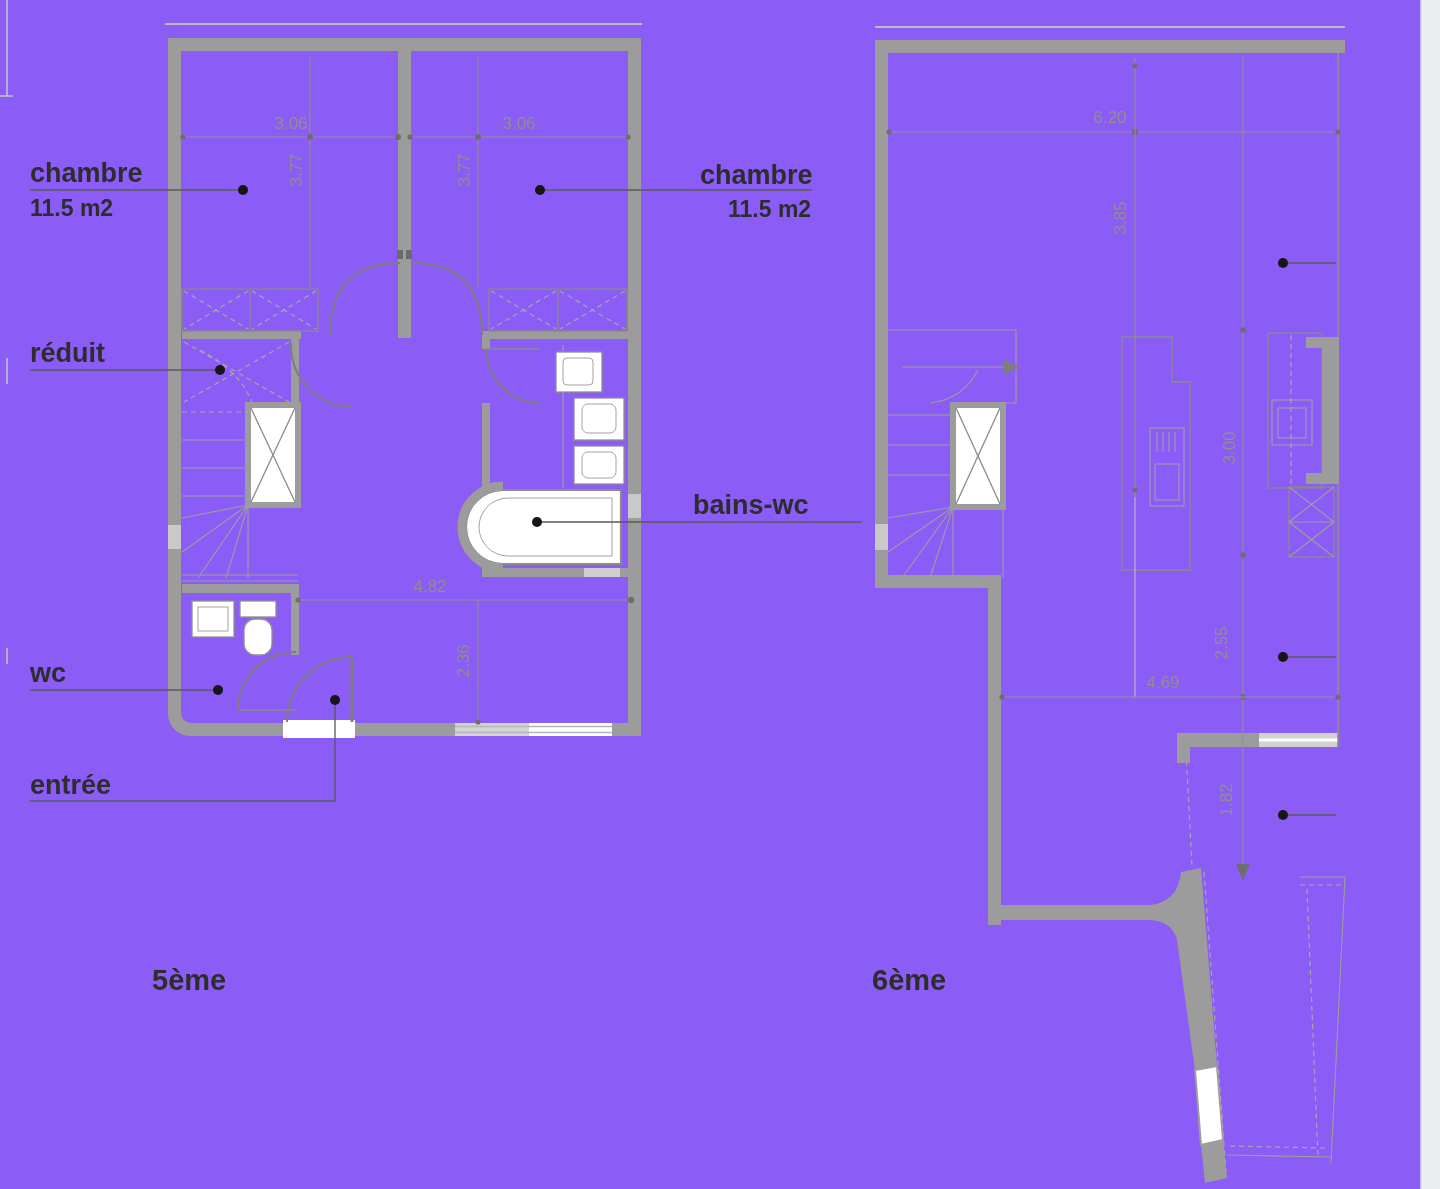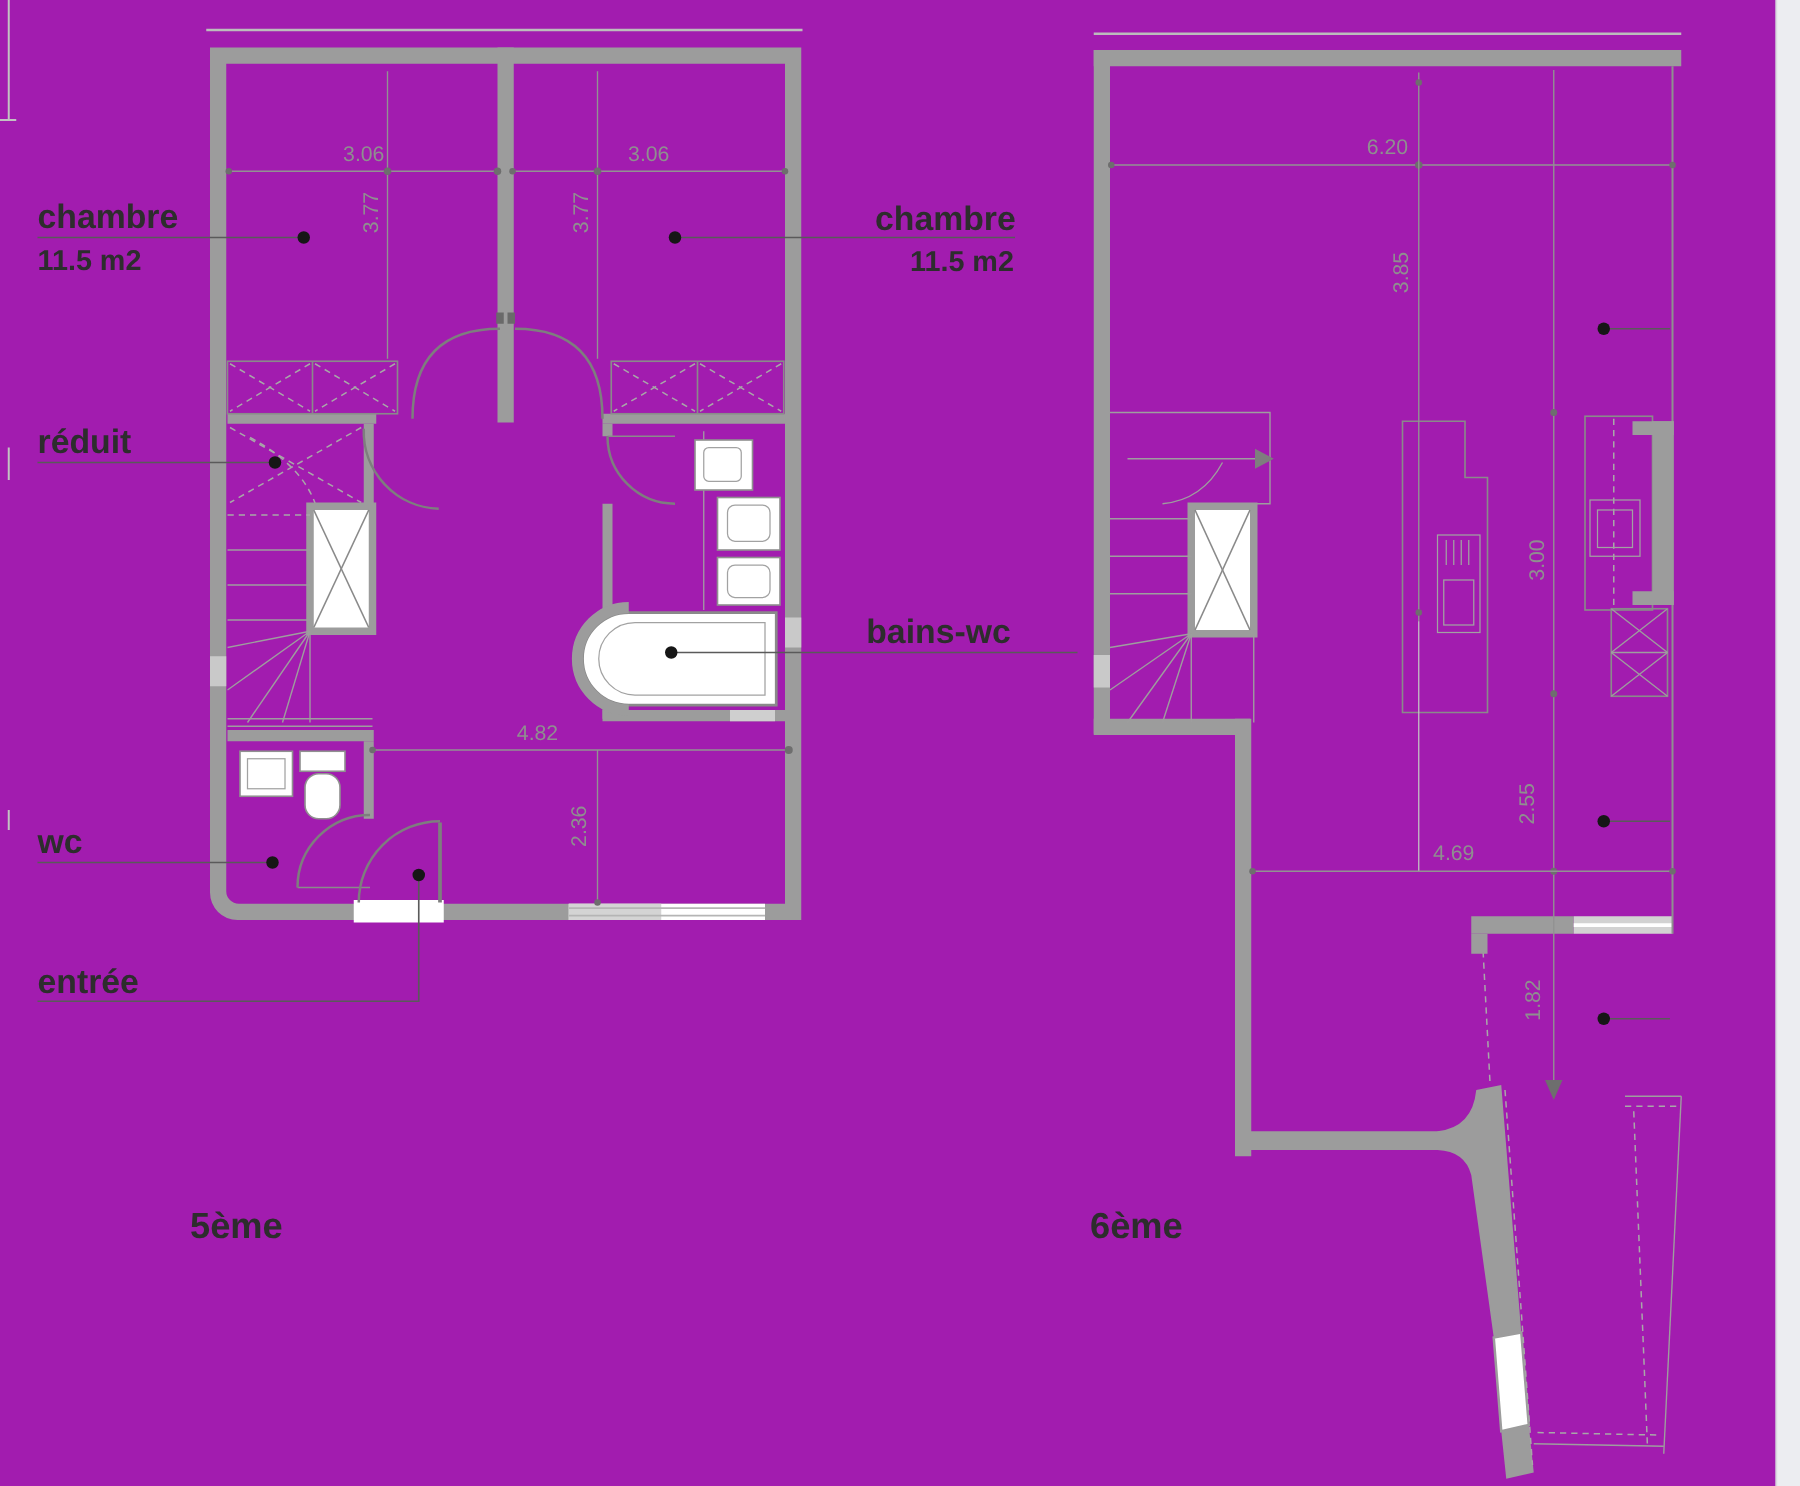--- a/index.html
+++ b/index.html
@@ -1,16 +1,16 @@
 <!DOCTYPE html>
 <html><head>
 <meta charset="utf-8">
 <style>
   html,body{margin:0;padding:0;background:#ffffff;}
-  .stage{position:relative;width:1440px;height:1189px;background:#a21caf;overflow:hidden;}
+  .stage{position:relative;width:1440px;height:1189px;background:#8b5cf6;overflow:hidden;}
   svg{position:absolute;left:0;top:0;}
   .wall{fill:#9c9c9c;}
   .wallL{fill:#c9c9c9;}
   .thin{stroke:#8a8a8a;stroke-width:1.3;fill:none;}
   .thin2{stroke:#9e9e9e;stroke-width:1.1;fill:none;}
   .dash{stroke:#a8a8a8;stroke-width:1.2;fill:none;stroke-dasharray:5 4;}
   .door{stroke:#7e7e7e;stroke-width:2;fill:none;}
   .dim{stroke:#929292;stroke-width:1.1;fill:none;}
   .dimx{stroke:#c4c4c4;stroke-width:1;fill:none;}
   .dimdot{fill:#6e6e6e;}

